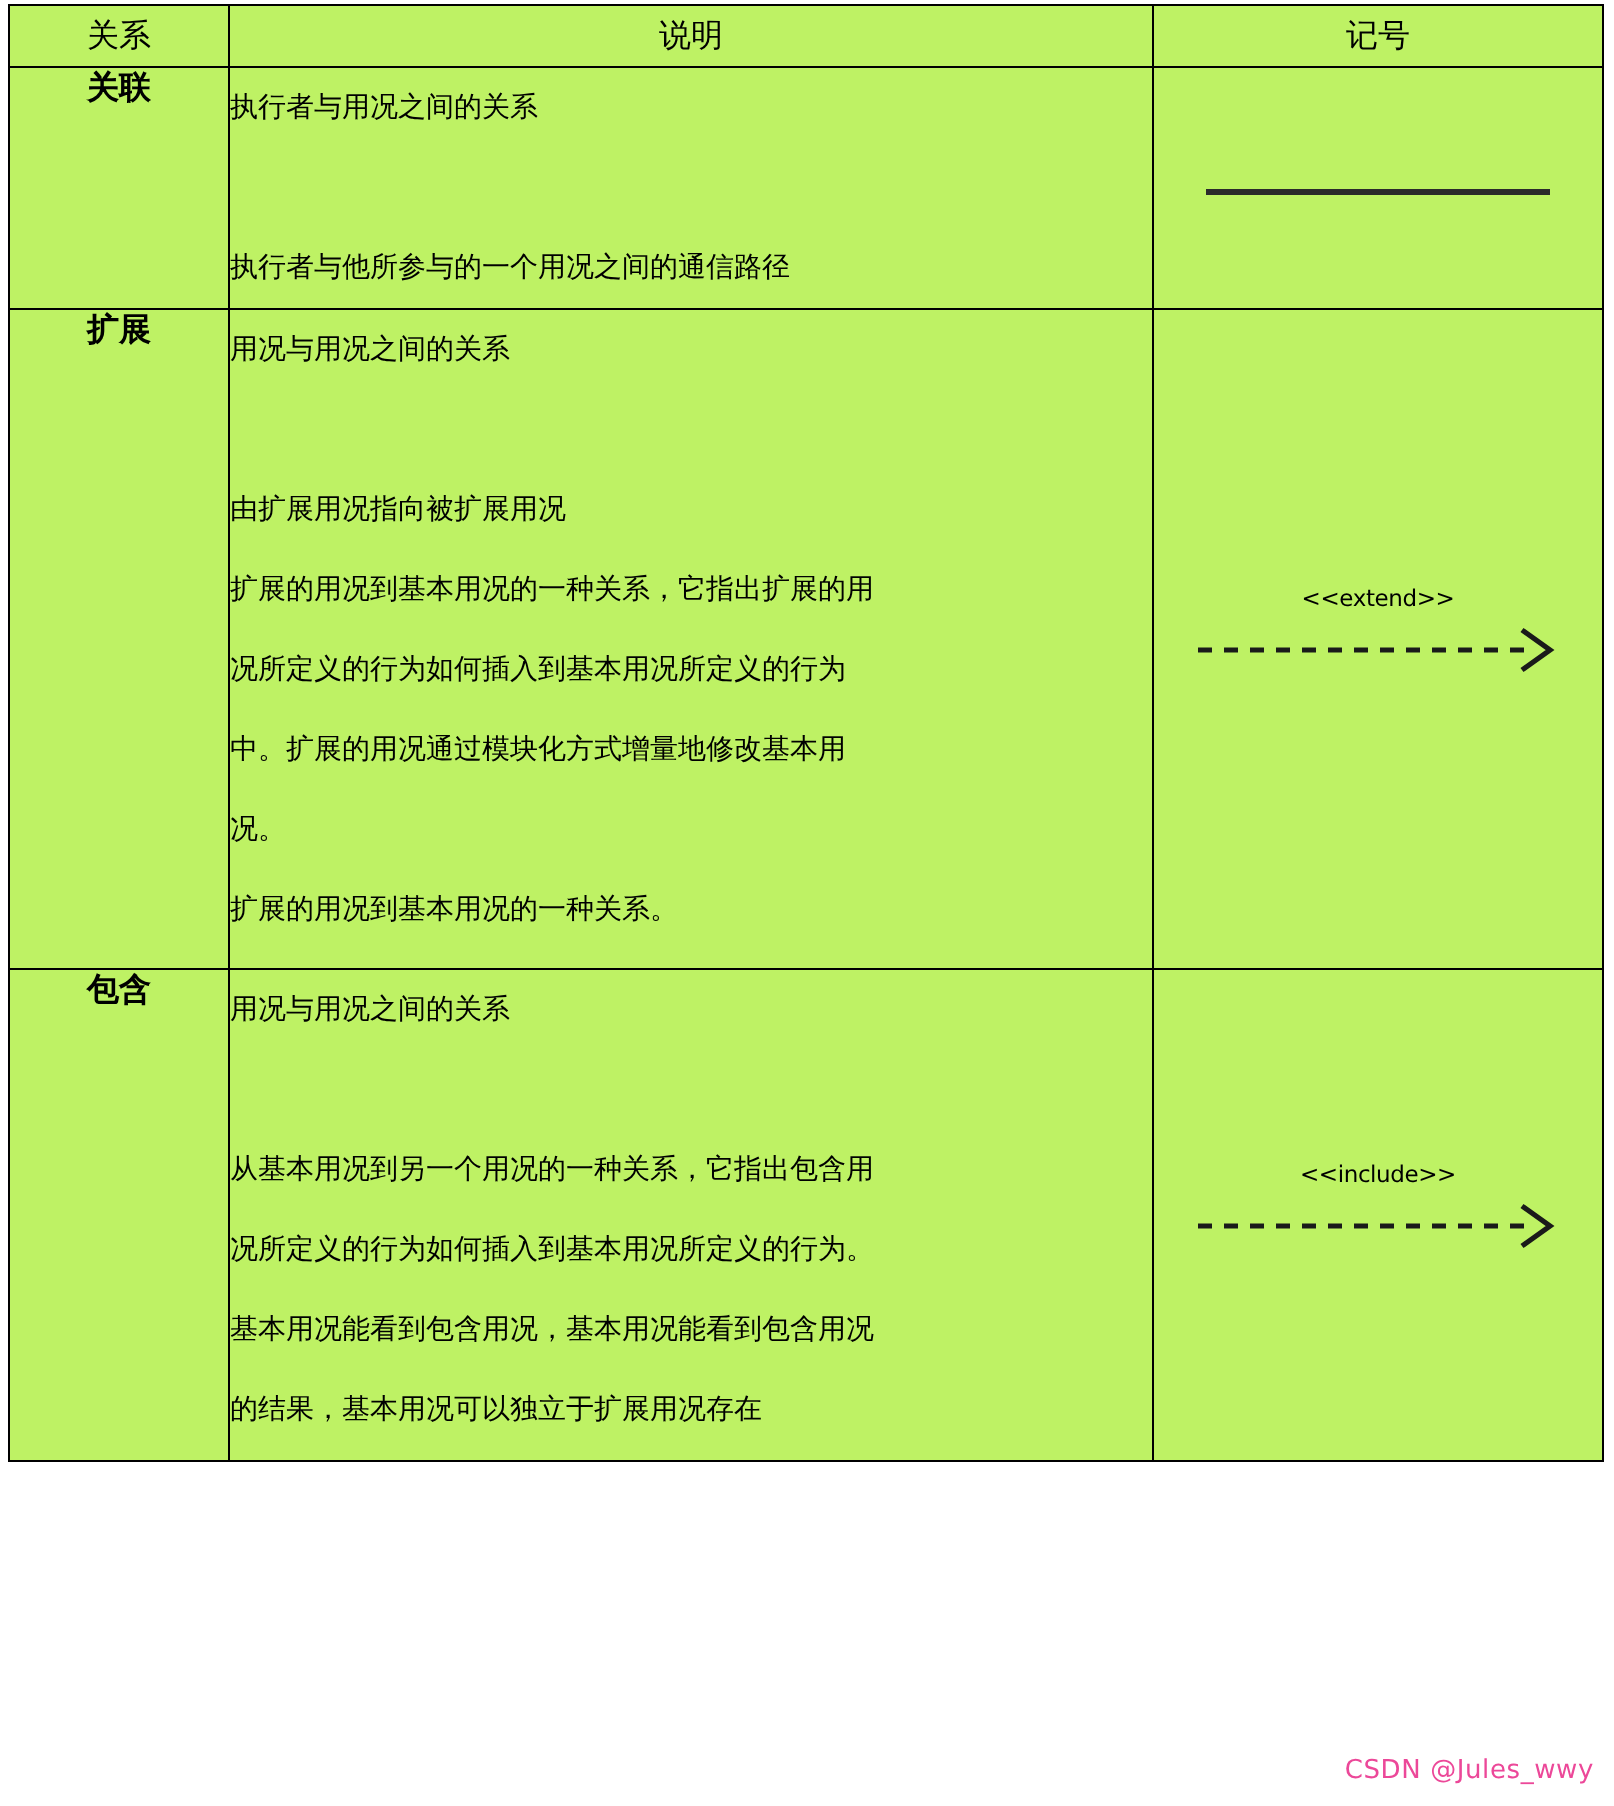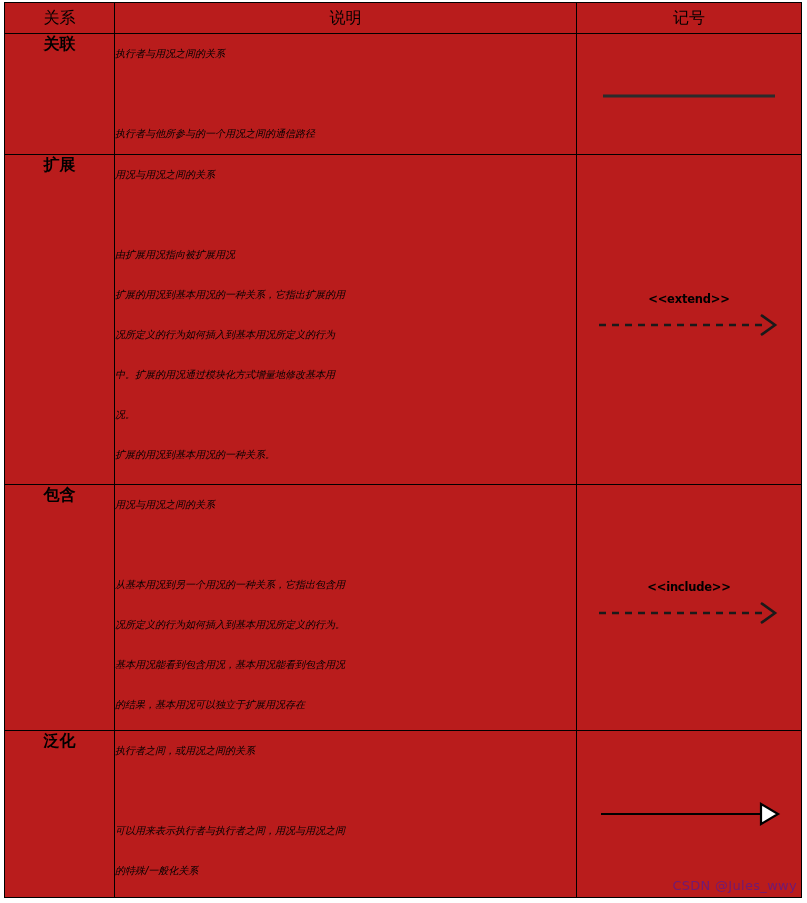--- a/index.html
+++ b/index.html
@@ -30,21 +30,21 @@
     top: 2px;
     width: 797px;
     border-collapse: collapse;
     table-layout: fixed;
   }
   table.rel-table td,
   table.rel-table th {
     border: 1px solid #000000;
     vertical-align: top;
     padding: 0;
-    background: #b91c1c;
+    background: #bef264;
   }
 
   col.c-name  { width: 110px; }
   col.c-desc  { width: 462px; }
   col.c-nota  { width: 225px; }
 
   
   tr.head td {
     height: 30px;
     text-align: center;
@@ -62,23 +62,22 @@
   }
   td.name-cell .name-inner {
     display: block;
     width: 100%;
     font-weight: bold;
   }
 
   
   td.desc-cell {
     padding: 6px 10px 6px 12px;
-    font-size: 10px;
+    font-size: 14px;
     line-height: 40px;
-    font-style: italic;
   }
   td.desc-cell p {
     margin: 0;
     padding: 0;
     white-space: pre-wrap;
   }
   td.desc-cell p.spacer {
     height: 40px;
   }
 
@@ -95,41 +94,41 @@
     display: flex;
     align-items: center;
     justify-content: center;
   }
   .stereo-label {
     position: absolute;
     left: 0;
     right: 0;
     text-align: center;
     font-size: 11.5px;
-    font-weight: bold;
+    font-weight: normal;
     font-family: "DejaVu Sans", "Liberation Sans", sans-serif;
     letter-spacing: -0.2px;
     color: #000000;
   }
   .notation-svg {
     display: block;
   }
 
   
   tr.r-assoc td { height: 118px; }
   tr.r-extend td { height: 329px; }
   tr.r-include td { height: 245px; }
   tr.r-general td { height: 166px; }
 
   .watermark {
     position: absolute;
     right: 10px;
     bottom: 10px;
     font-size: 13px;
-    color: #701a75;
+    color: #ec4899;
     font-family: "DejaVu Sans", "Liberation Sans", sans-serif;
     letter-spacing: 0.3px;
     white-space: nowrap;
   }
 </style>
 </head>
 <body>
 
 <div class="sheet">
 
@@ -212,38 +211,19 @@
           <div class="nota-wrap">
             <div class="stereo-label" style="top:calc(50% - 28px);">&lt;&lt;include&gt;&gt;</div>
             <svg class="notation-svg" width="200" height="40" viewBox="0 0 200 40">
               <line x1="10" y1="25" x2="174" y2="25" stroke="#1a1a1a" stroke-width="2.6" stroke-dasharray="7,6"></line>
               <polyline points="172,15 186,25 172,35" fill="none" stroke="#1a1a1a" stroke-width="2.6" stroke-linejoin="miter" stroke-linecap="butt"></polyline>
             </svg>
           </div>
         </td>
       </tr>
 
-      <tr class="r-general">
-        <td class="name-cell">
-          <span class="name-inner">泛化</span>
-        </td>
-        <td class="desc-cell">
-          <p>执行者之间，或用况之间的关系</p>
-          <p class="spacer"></p>
-          <p>可以用来表示执行者与执行者之间，用况与用况之间</p>
-          <p>的特殊/一般化关系</p>
-        </td>
-        <td class="nota-cell">
-          <div class="nota-wrap">
-            <svg class="notation-svg" width="200" height="40" viewBox="0 0 200 40">
-              <line x1="12" y1="20" x2="172" y2="20" stroke="#000000" stroke-width="2.2"></line>
-              <polygon points="172,10 189,20 172,30" fill="#ffffff" stroke="#000000" stroke-width="2.2" stroke-linejoin="miter"></polygon>
-            </svg>
-          </div>
-        </td>
-      </tr>
 
     </tbody>
   </table>
 
   <div class="watermark">CSDN @Jules_wwy</div>
 
 </div>
 
 </body></html>

